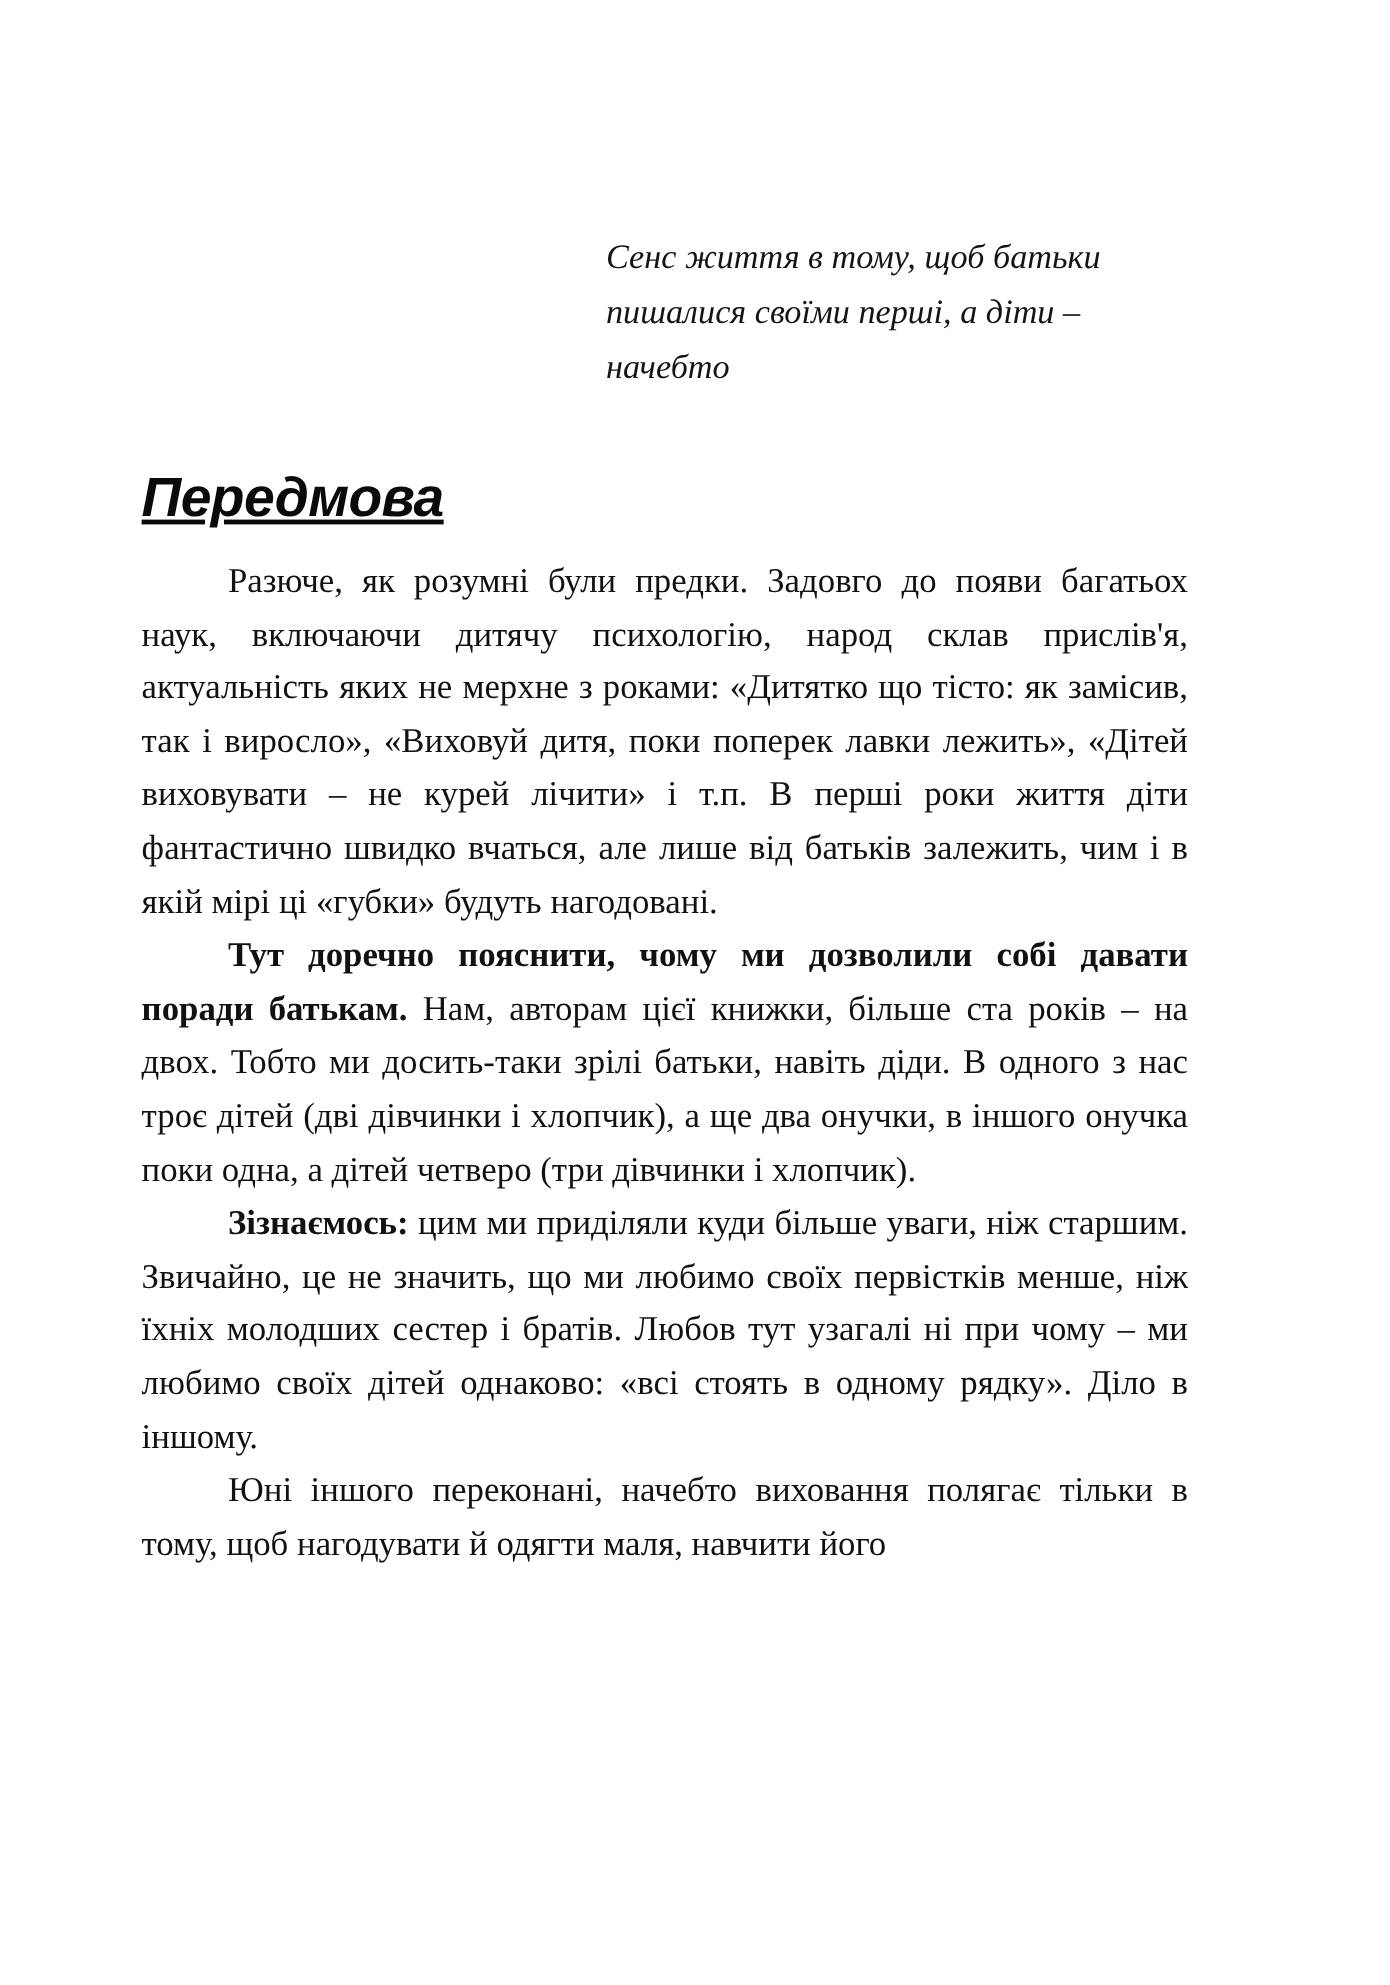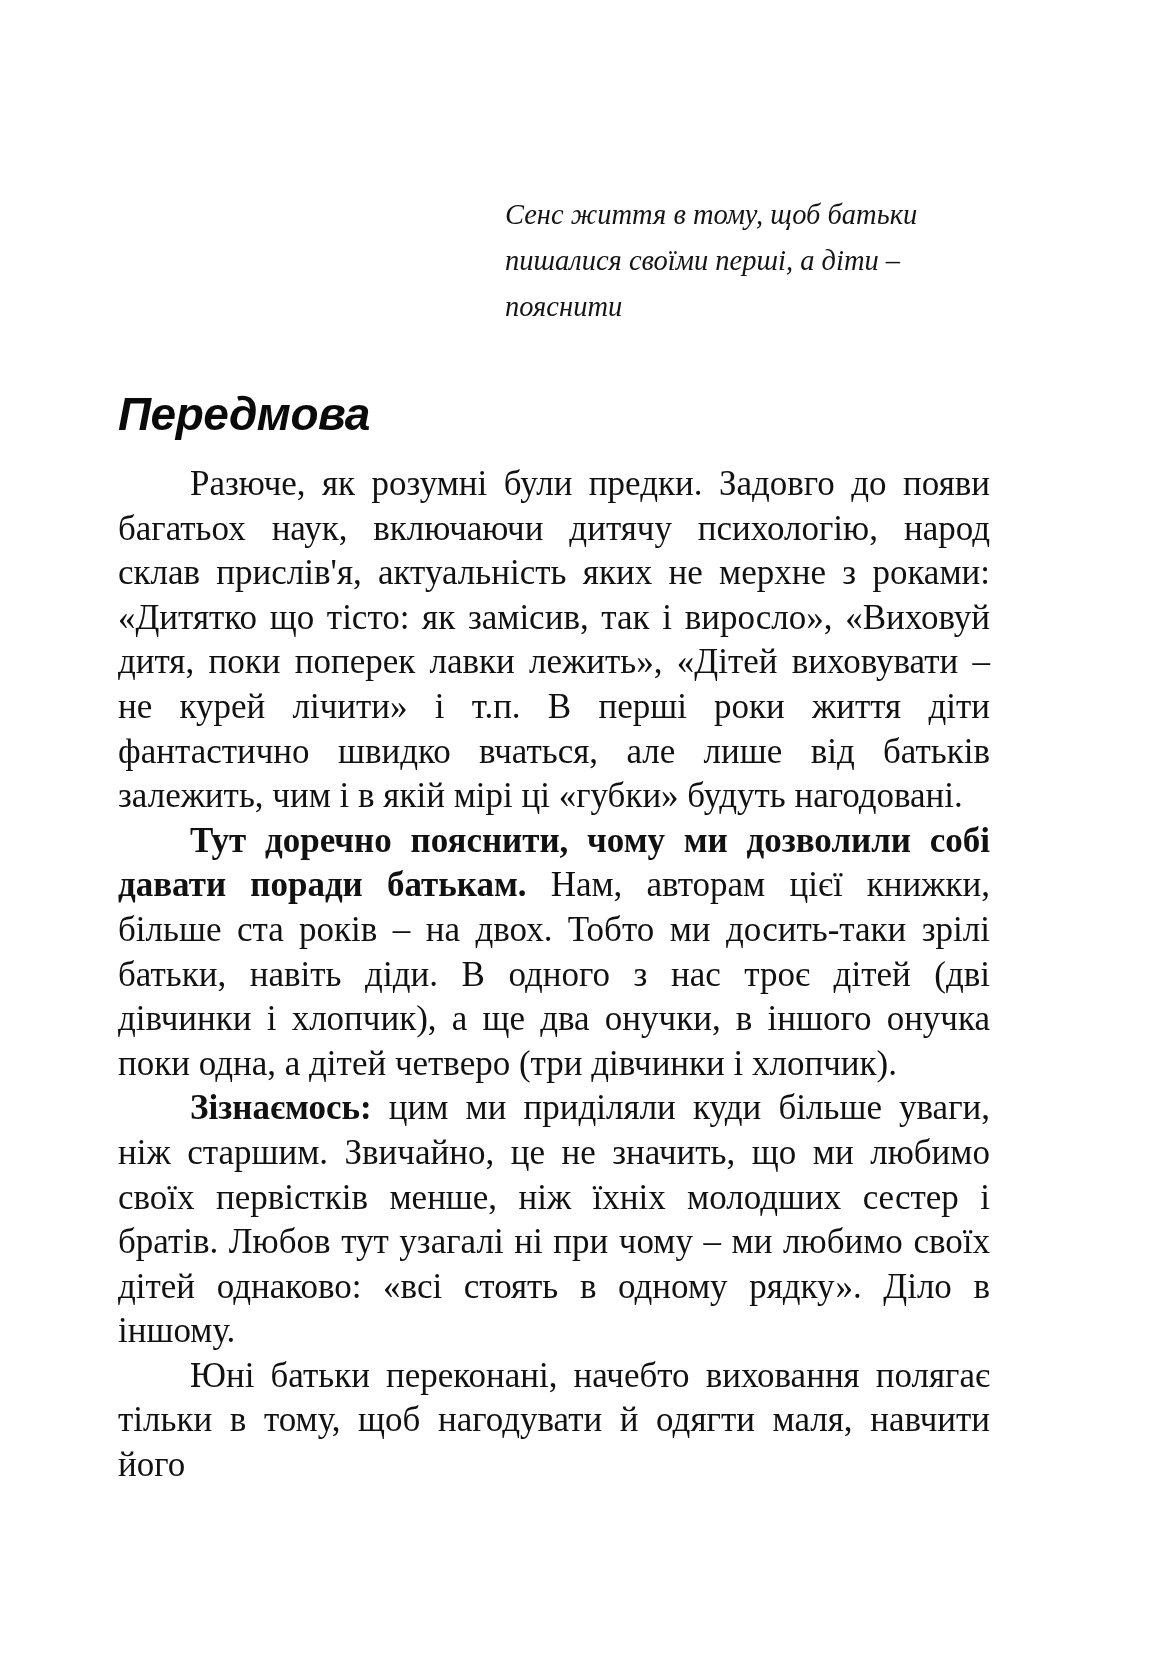--- a/index.html
+++ b/index.html
@@ -45,35 +45,36 @@
     position: absolute;
     left: 118px;
     top: 355px;
     font-family: "Liberation Sans", "DejaVu Sans", sans-serif;
     font-style: italic;
     font-weight: bold;
     font-size: 46px;
     line-height: 56px;
     letter-spacing: -0.5px;
     color: #0a0a0a;
+    text-decoration: underline;
   }
 
   
   .body-text {
     position: absolute;
     left: 118px;
     top: 462px;
     width: 872px;
   }
 
   p.para {
     margin: 0;
     text-align: justify;
     text-justify: inter-word;
-    font-size: 35px;
+    font-size: 29px;
     line-height: 44.6px;
     text-indent: 72px;
     color: #111111;
     font-family: "Liberation Serif", "DejaVu Serif", serif;
     font-stretch: condensed;
     transform-origin: left top;
   }
   p.para:last-child { text-align: justify; }
   p.para .lead {
     font-weight: bold;
@@ -88,31 +89,31 @@
   p.para.no-stretch::after { content: none; }
 </style>
 </head>
 <body>
 
 <div class="page">
 
   <div class="epigraph">
     <span class="eline">Сенс життя в тому, щоб батьки</span>
     <span class="eline">пишалися своїми перші, а діти –</span>
-    <span class="eline">пояснити</span>
+    <span class="eline">начебто</span>
   </div>
 
   <h1 class="chapter-title">Передмова</h1>
 
   <div class="body-text">
 
     <p class="para no-stretch"><span class="lead"></span><span>Разюче, як розумні були предки. Задовго до появи багатьох наук, включаючи дитячу психологію, народ склав прислів'я, актуальність яких не мерхне з роками: «Дитятко що тісто: як замісив, так і виросло», «Виховуй дитя, поки поперек лавки лежить», «Дітей виховувати – не курей лічити» і т.п. В перші роки життя діти фантастично швидко вчаться, але лише від батьків залежить, чим і в якій мірі ці «губки» будуть нагодовані.</span></p>
 
     <p class="para no-stretch"><span class="lead">Тут доречно пояснити, чому ми дозволили собі давати поради батькам.</span><span> Нам, авторам цієї книжки, більше ста років – на двох. Тобто ми досить-таки зрілі батьки, навіть діди. В одного з нас троє дітей (дві дівчинки і хлопчик), а ще два онучки, в іншого онучка поки одна, а дітей четверо (три дівчинки і хлопчик).</span></p>
 
 
     <p class="para no-stretch"><span class="lead">Зізнаємось:</span><span> цим ми приділяли куди більше уваги, ніж старшим. Звичайно, це не значить, що ми любимо своїх первістків менше, ніж їхніх молодших сестер і братів. Любов тут узагалі ні при чому – ми любимо своїх дітей однаково: «всі стоять в одному рядку». Діло в іншому.</span></p>
 
-    <p class="para no-stretch"><span class="lead"></span><span>Юні батьки переконані, начебто виховання полягає тільки в тому, щоб нагодувати й одягти маля, навчити його</span></p>
+    <p class="para no-stretch"><span class="lead"></span><span>Юні іншого переконані, начебто виховання полягає тільки в тому, щоб нагодувати й одягти маля, навчити його</span></p>
 
   </div>
 
 </div>
 
 </body></html>

